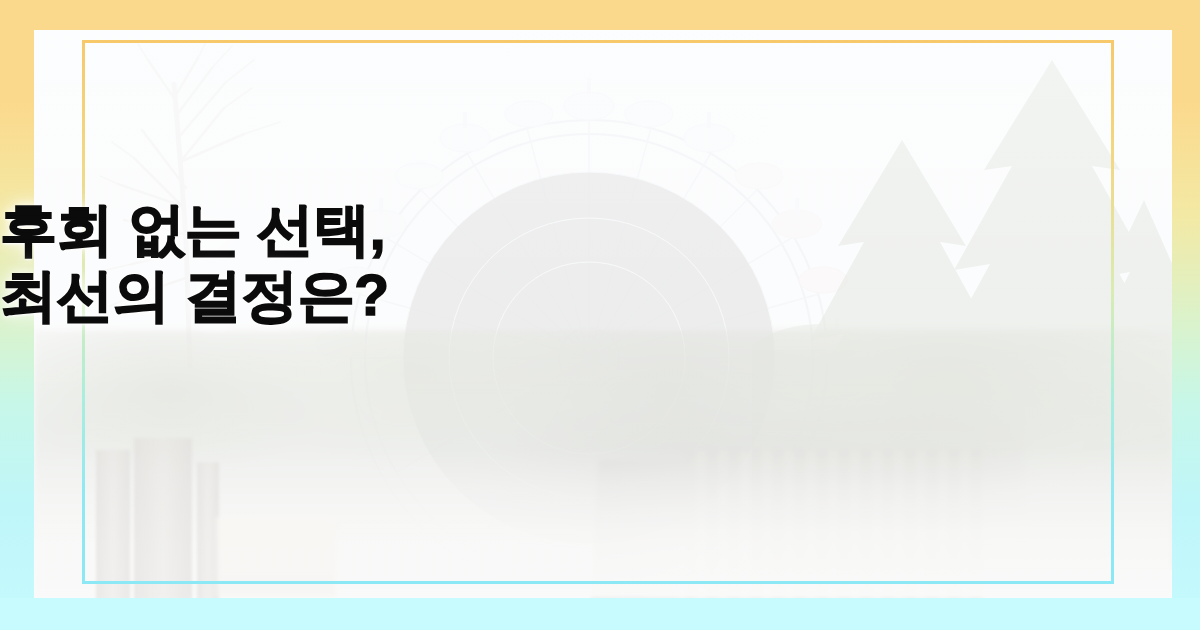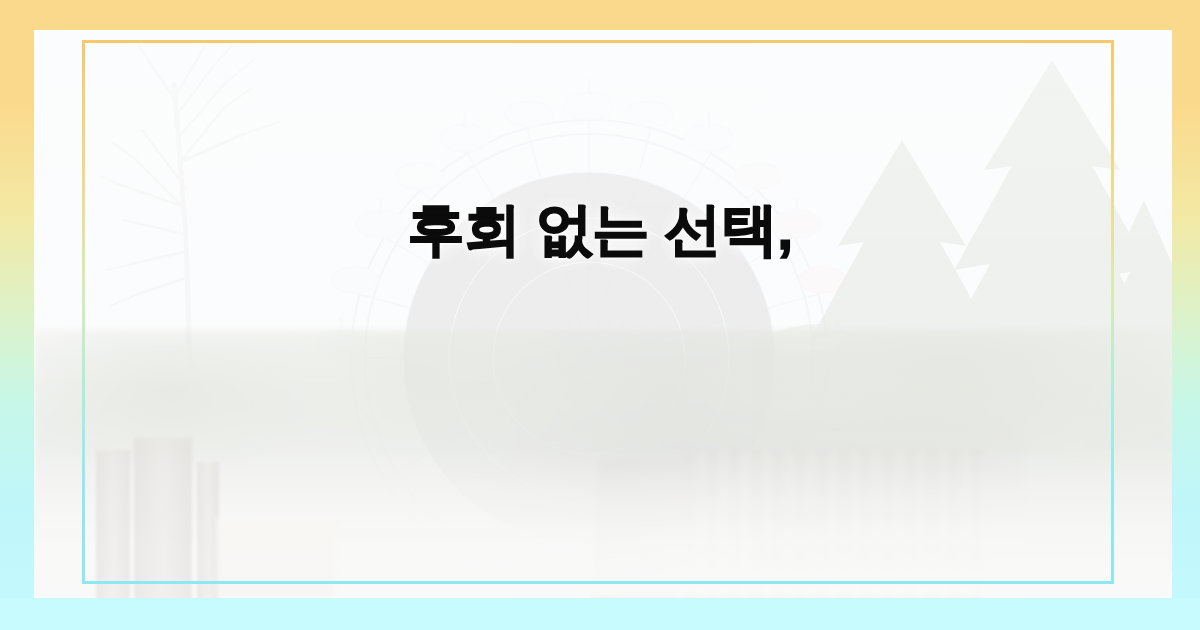--- a/index.html
+++ b/index.html
@@ -225,21 +225,20 @@
         #8ce8f5 100%) 1;
     pointer-events: none;
   }
 
   
   #headline {
     position: absolute;
     left: 0;
     top: 196px;
     width: 1200px;
-    text-align: center;
     color: #0b0b0b;
     font-family: "Liberation Sans", "DejaVu Sans", sans-serif;
     font-weight: 700;
     font-size: 57px;
     line-height: 66px;
     letter-spacing: -0.5px;
     white-space: nowrap;
     text-shadow:
       0 0 9px rgba(255,255,255,.95),
       0 0 18px rgba(255,255,255,.85),
@@ -386,15 +385,16 @@
     <div id="wall"></div>
 
     <div id="wash"></div>
     <div id="wash2"></div>
   </div>
 
   <div id="inner-line"></div>
 
   <div id="headline">
     <span class="ln">후회 없는 선택,</span>
+    <span class="ln">최선의 결정은?</span>
   </div>
 
 </div>
 
 </body></html>

